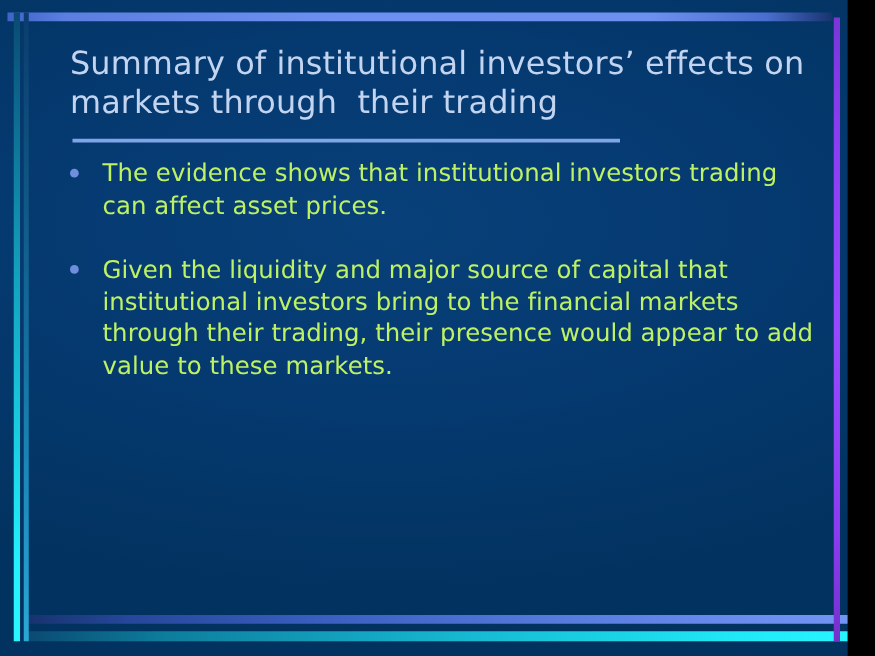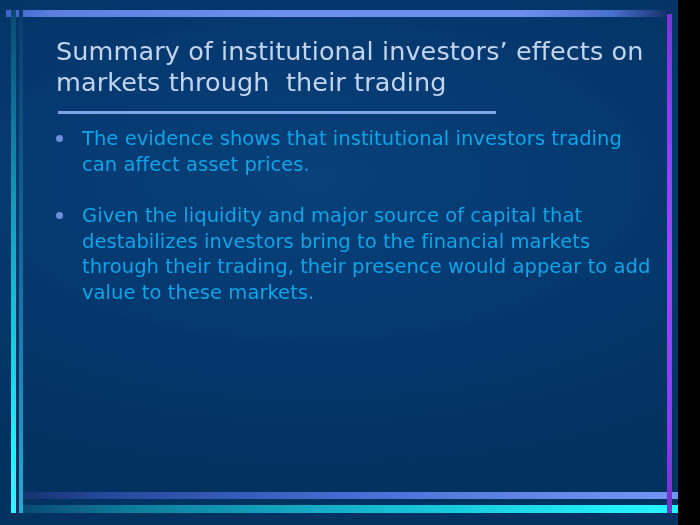--- a/index.html
+++ b/index.html
@@ -166,21 +166,21 @@
   .bullet-dot {
     width: 7px;
     height: 7px;
     border-radius: 50%;
     background: #6f8fdc;
     display: block;
   }
 
   .bullet-text {
     flex: 1 1 auto;
-    color: #0ea5e9;
+    color: #bef264;
     font-size: 19.5px;
     line-height: 25.5px;
     letter-spacing: 0.05px;
   }
 </style>
 </head>
 <body>
 
 <div id="slide">
 
@@ -208,18 +208,18 @@
           <span class="bullet-dot"></span>
         </div>
         <div class="bullet-text">The evidence shows that institutional investors trading can affect asset prices.</div>
       </div>
 
 
       <div class="bullet-row">
         <div class="bullet-marker">
           <span class="bullet-dot"></span>
         </div>
-        <div class="bullet-text">Given the liquidity and major source of capital that destabilizes investors bring to the financial markets through their trading, their presence would appear to add value to these markets.</div>
+        <div class="bullet-text">Given the liquidity and major source of capital that institutional investors bring to the financial markets through their trading, their presence would appear to add value to these markets.</div>
       </div>
 
     </div>
   </div>
 </div>
 
 </body></html>

